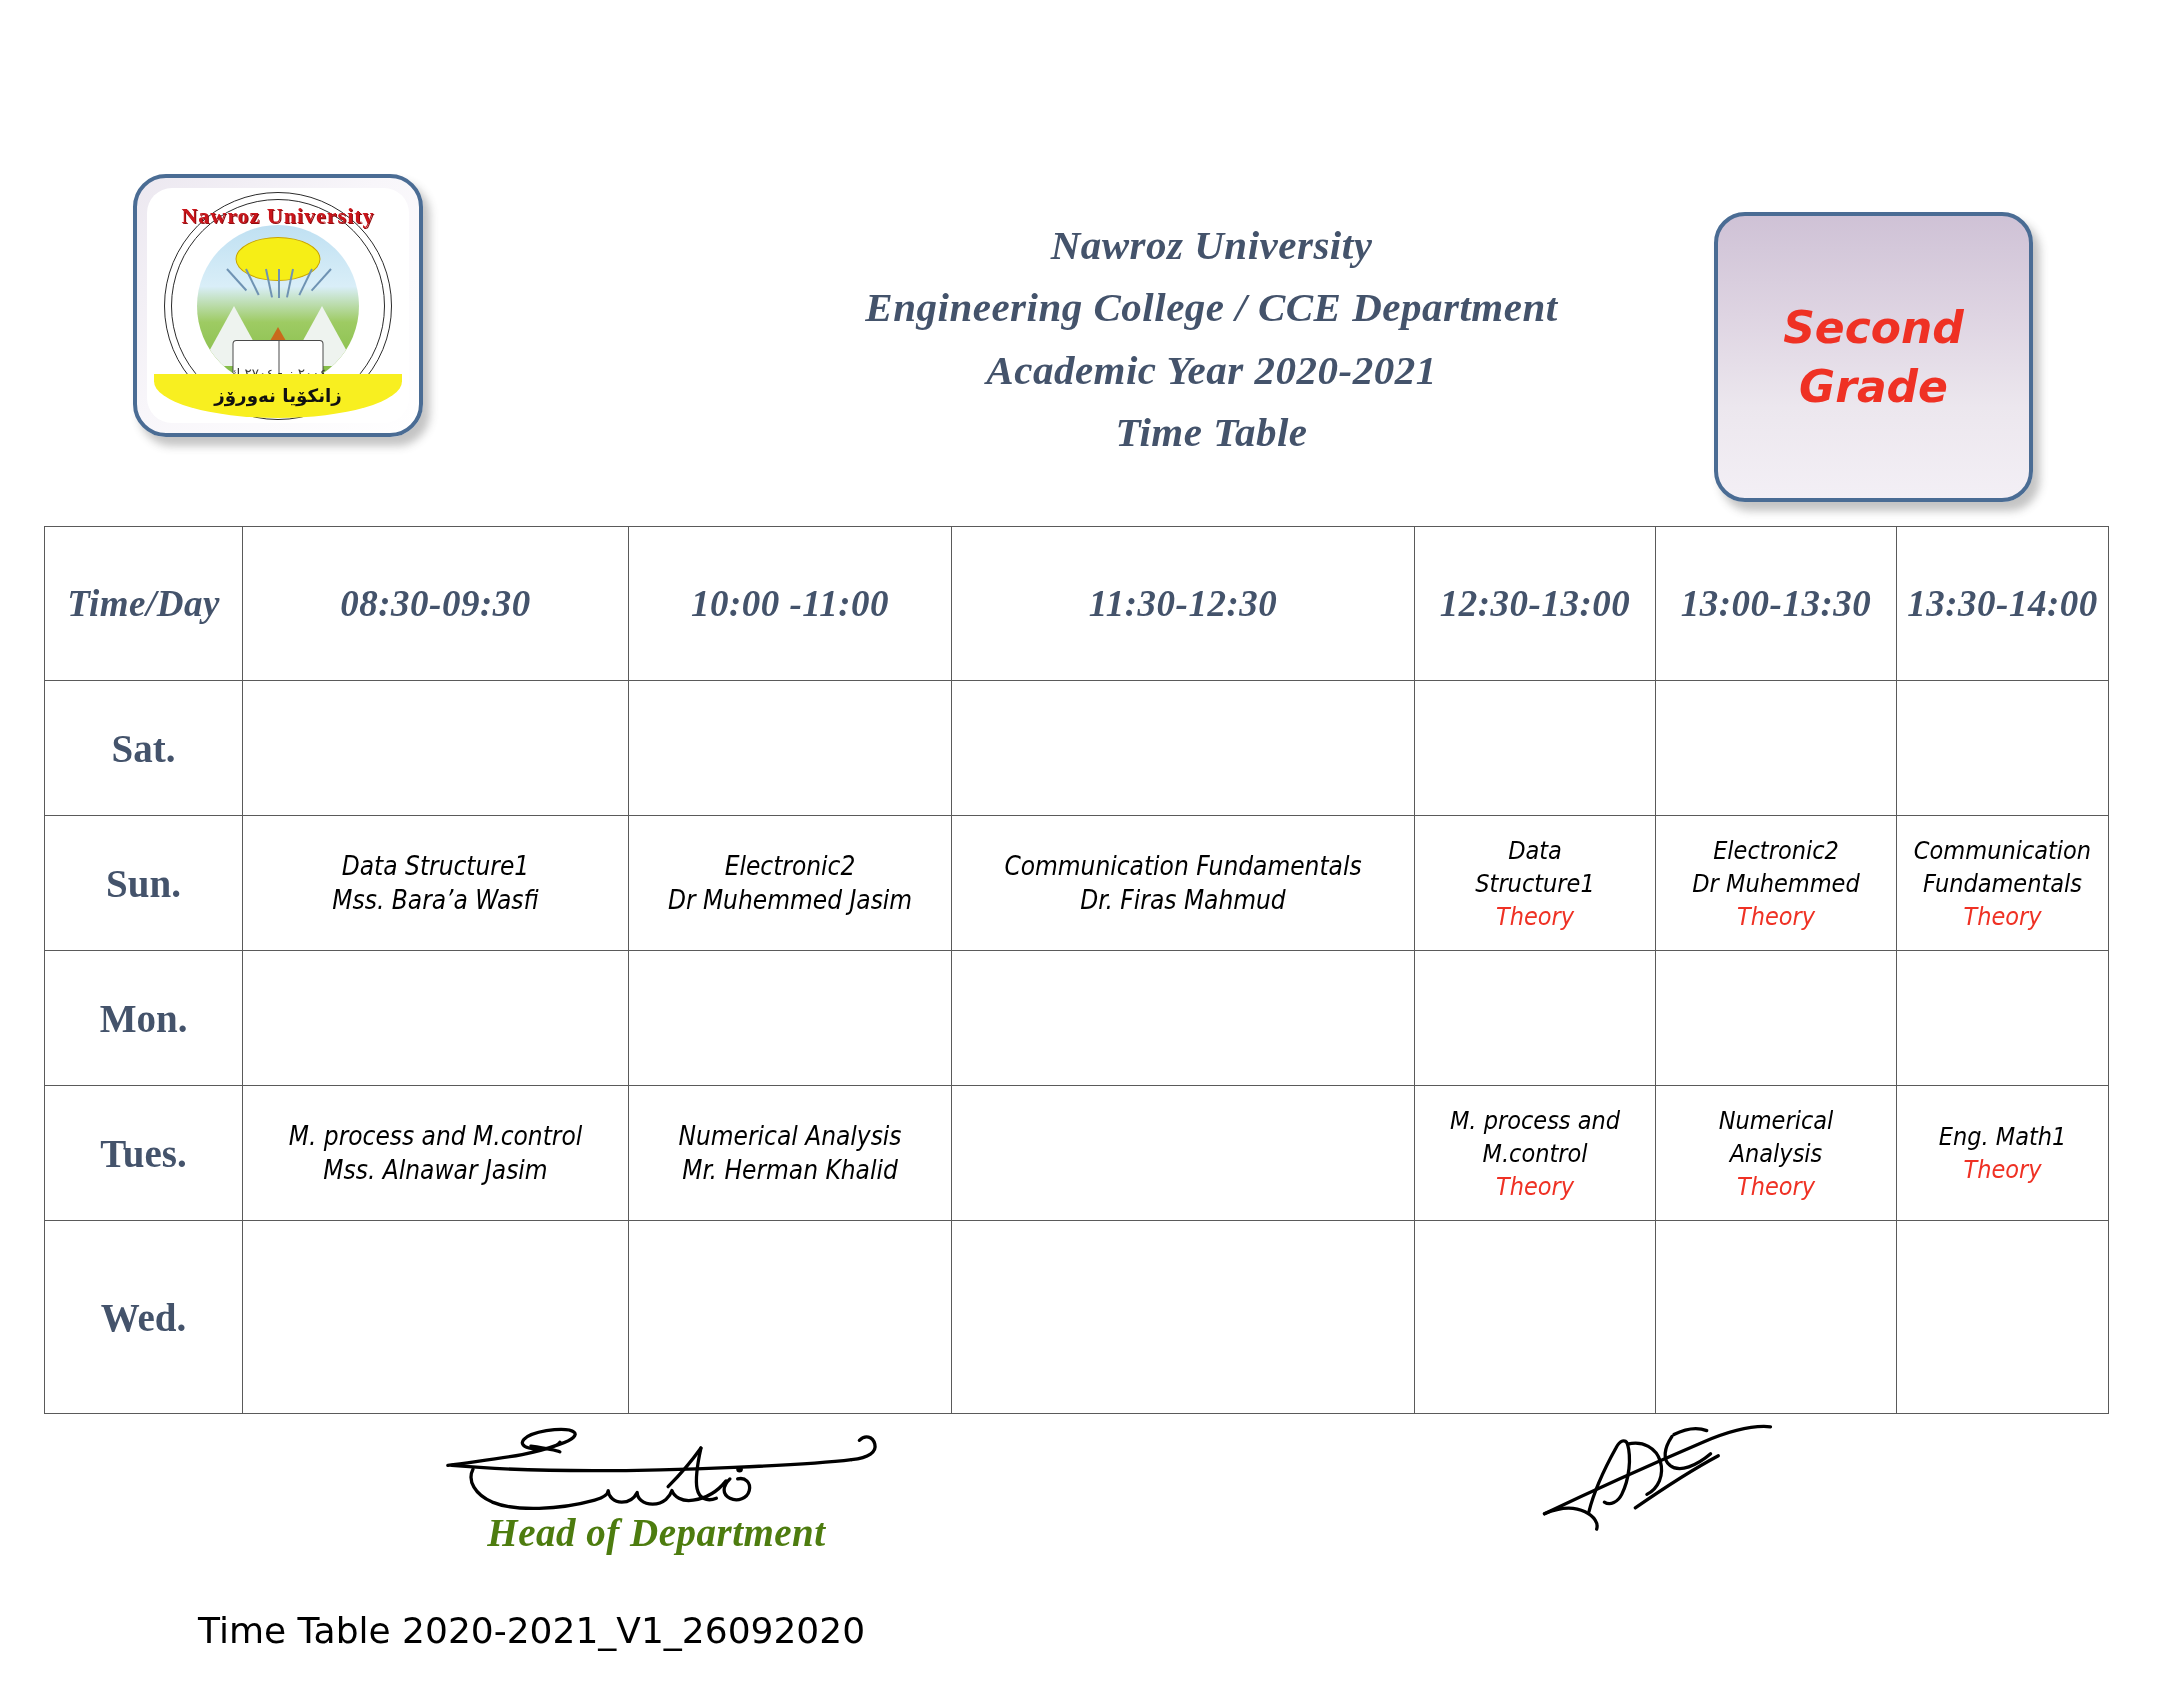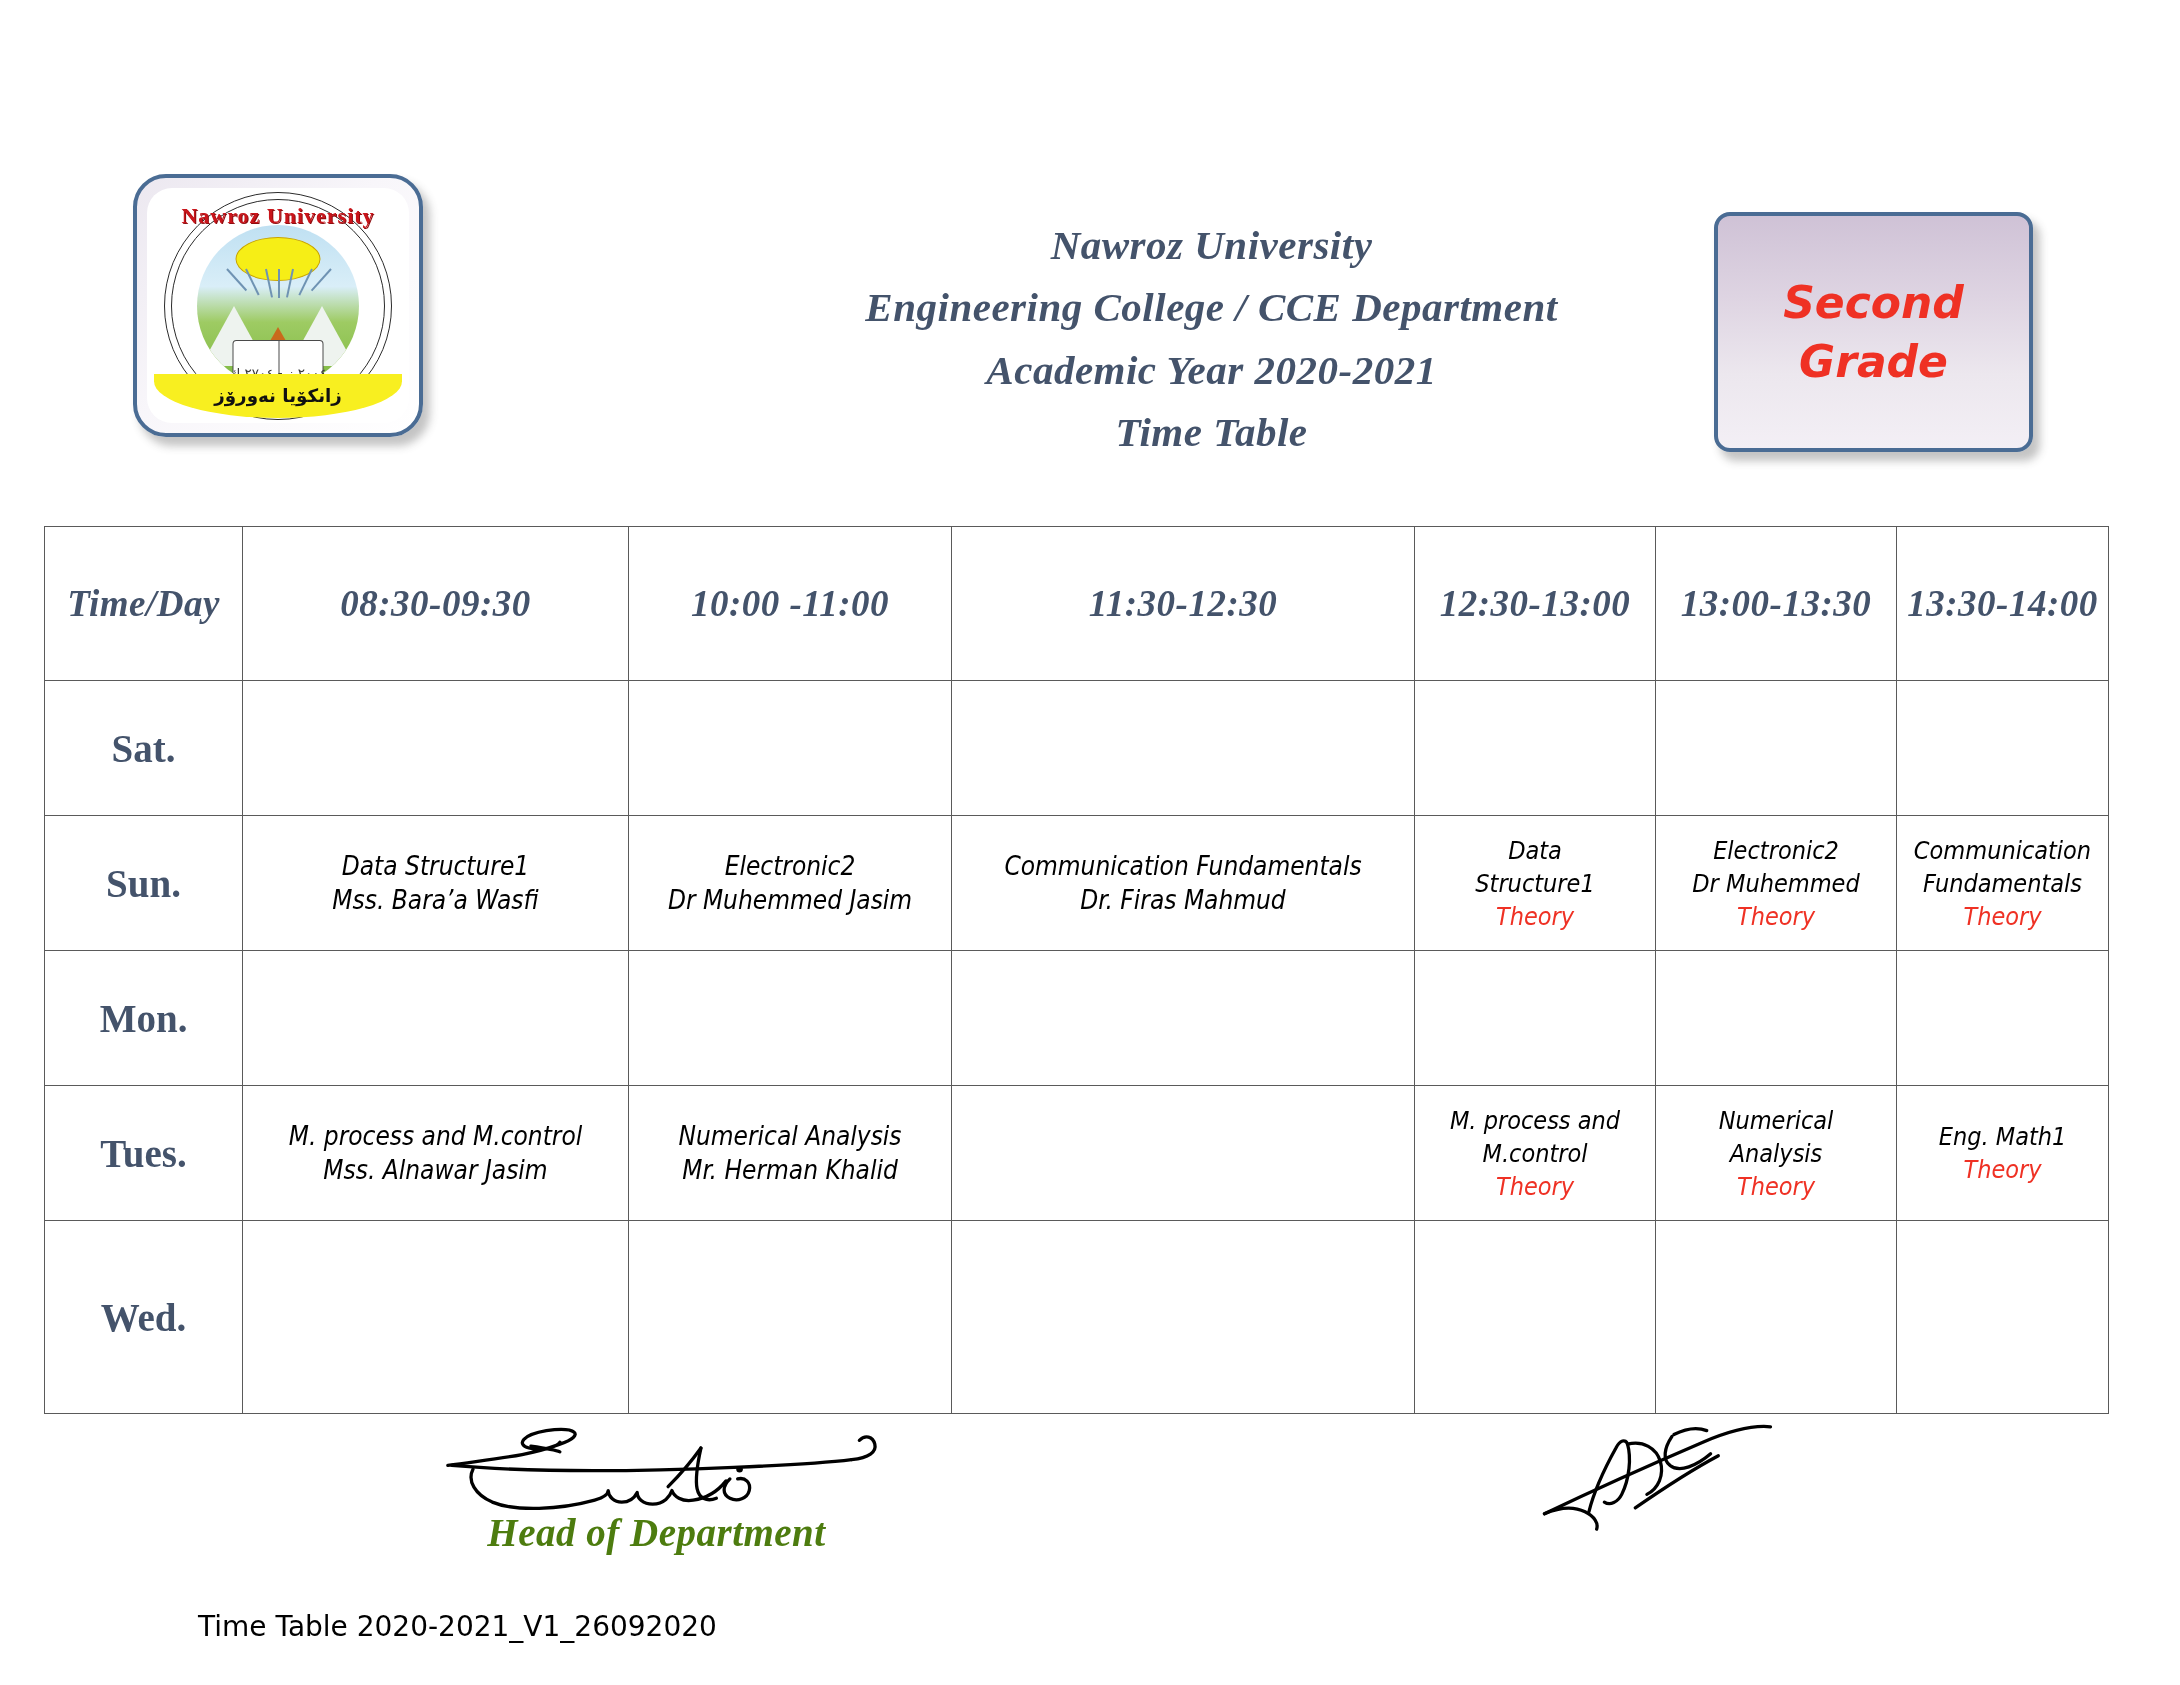--- a/index.html
+++ b/index.html
@@ -170,23 +170,23 @@
     letter-spacing: 0.5px;
   }
   #header-titles div { white-space: nowrap; }
 
   
   #grade-badge {
     position: absolute;
     left: 1714px;
     top: 212px;
     width: 319px;
-    height: 240px;
+    height: 290px;
     border: 4.8px solid #4a6c94;
-    border-radius: 16px;
+    border-radius: 31px;
     background: linear-gradient(180deg, #cfc2d6 0%, #ded4e2 35%, #ece7ee 68%, #f3eff5 100%);
     box-shadow: 6.8px 8.7px 8.7px rgba(60,60,60,0.30);
     box-sizing: border-box;
     display: flex;
     flex-direction: column;
     align-items: center;
     justify-content: center;
     gap: 3.9px;
   }
   #grade-badge span {
@@ -275,21 +275,21 @@
   }
   .sig-svg { display: block; margin: 0 auto; }
 
   
   #footer-note {
     position: absolute;
     left: 198px;
     top: 1610px;
     color: #000000;
     font-family: "DejaVu Sans", sans-serif;
-    font-size: 28px;
+    font-size: 36px;
     white-space: nowrap;
   }
 </style>
 </head>
 <body>
 
 <div id="logo-box">
   <div id="logo-inner">
     <div class="logo-ring" id="ring-outer"></div>
     <div class="logo-ring" id="ring-inner"></div>

